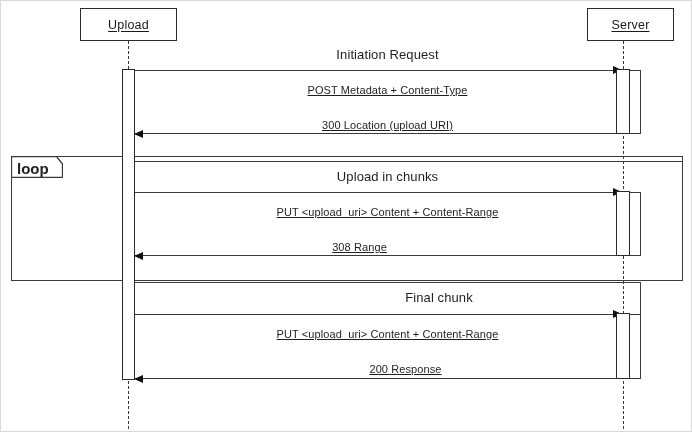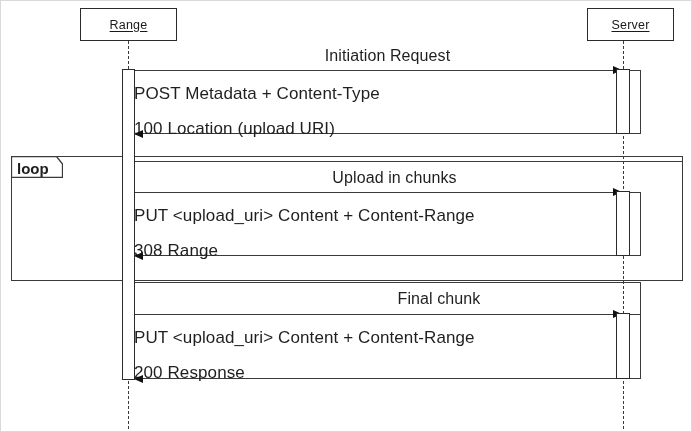--- a/index.html
+++ b/index.html
@@ -69,29 +69,30 @@
     border-right: 9px solid #111111;
   }
   .arrow-right {
     border-top: 4.5px solid transparent;
     border-bottom: 4.5px solid transparent;
     border-left: 9px solid #111111;
   }
   
   .msg-label {
     position: absolute;
-    font-size: 17px;
+    font-size: 11px;
     color: #1f1f1f;
-    text-align: left;
+    text-align: center;
     white-space: nowrap;
     letter-spacing: .1px;
+    text-decoration: underline;
   }
   .section-label {
     position: absolute;
-    font-size: 16px;
+    font-size: 13px;
     color: #1f1f1f;
     text-align: center;
     white-space: nowrap;
     letter-spacing: .1px;
   }
   
   .fragment {
     position: absolute;
     box-sizing: border-box;
     border: 1.3px solid #3a3a3a;
@@ -121,58 +122,58 @@
     <svg width="52" height="22" viewBox="0 0 52 22">
       <path d="M0.5,0.5 H45.5 L51.5,8 V21.5 H0.5 Z" fill="#ffffff" stroke="#3a3a3a" stroke-width="1.3"></path>
     </svg>
   </div>
   <div class="fragment-tab-label" style="left:16px; top:160px;">loop</div>
 
   <div class="lifeline" style="left:127px; top:40px; height:388px;"></div>
   <div class="lifeline" style="left:622px; top:40px; height:388px;"></div>
 
   <div class="participant-box" style="left:79px; top:7px; width:97px; height:33px;">
-    <span class="participant-label">Range</span>
+    <span class="participant-label">Upload</span>
   </div>
   <div class="participant-box" style="left:579px; top:7px; width:87px; height:33px;margin-left:7px;">
     <span class="participant-label">Server</span>
   </div>
 
   <div class="section-label" style="left:133px; top:46px; width:507px;">Initiation Request</div>
 
   <div class="msg-box" style="left:133px; top:69px; width:507px; height:64px;"></div>
 
   <div class="msg-label" style="left:133px; top:83px; width:507px;">POST Metadata + Content-Type</div>
   <div class="arrow-right" style="left:612px; top:64.5px;"></div>
 
-  <div class="msg-label" style="left:133px; top:118px; width:507px;">100 Location (upload URI)</div>
+  <div class="msg-label" style="left:133px; top:118px; width:507px;">300 Location (upload URI)</div>
   <div class="arrow-left" style="left:133px; top:128.5px;"></div>
 
-  <div class="section-label" style="left:133px; top:168px; width:507px;padding-left:7px;">Upload in chunks</div>
+  <div class="section-label" style="left:133px; top:168px; width:507px;">Upload in chunks</div>
 
   <div class="msg-box" style="left:133px; top:160px; width:549px; height:120px;"></div>
 
   <div class="msg-box" style="left:133px; top:191px; width:507px; height:64px;"></div>
 
   <div class="msg-label" style="left:133px; top:205px; width:507px;">PUT &lt;upload_uri&gt; Content + Content-Range</div>
   <div class="arrow-right" style="left:612px; top:186.5px;"></div>
 
   <div class="msg-label" style="left:133px; top:240px; width:451px;">308 Range</div>
   <div class="arrow-left" style="left:133px; top:250.5px;"></div>
 
   <div class="section-label" style="left:133px; top:289px; width:610px;">Final chunk</div>
 
   <div class="msg-box" style="left:133px; top:281px; width:507px; height:97px;"></div>
 
   <div class="msg-box" style="left:133px; top:313px; width:507px; height:65px;"></div>
 
   <div class="msg-label" style="left:133px; top:327px; width:507px;">PUT &lt;upload_uri&gt; Content + Content-Range</div>
   <div class="arrow-right" style="left:612px; top:308.5px;"></div>
 
-  <div class="msg-label" style="left:133px; top:362px; width:507px;">200 Response</div>
+  <div class="msg-label" style="left:133px; top:362px; width:507px;padding-left:18px;">200 Response</div>
   <div class="arrow-left" style="left:133px; top:373.5px;"></div>
 
   <div class="activation" style="left:121px; top:68px; width:13px; height:311px;"></div>
 
   <div class="activation" style="left:615px; top:68px; width:14px; height:65px;"></div>
   <div class="activation" style="left:615px; top:190px; width:14px; height:65px;"></div>
   <div class="activation" style="left:615px; top:312px; width:14px; height:66px;"></div>
 
 </div>
 

